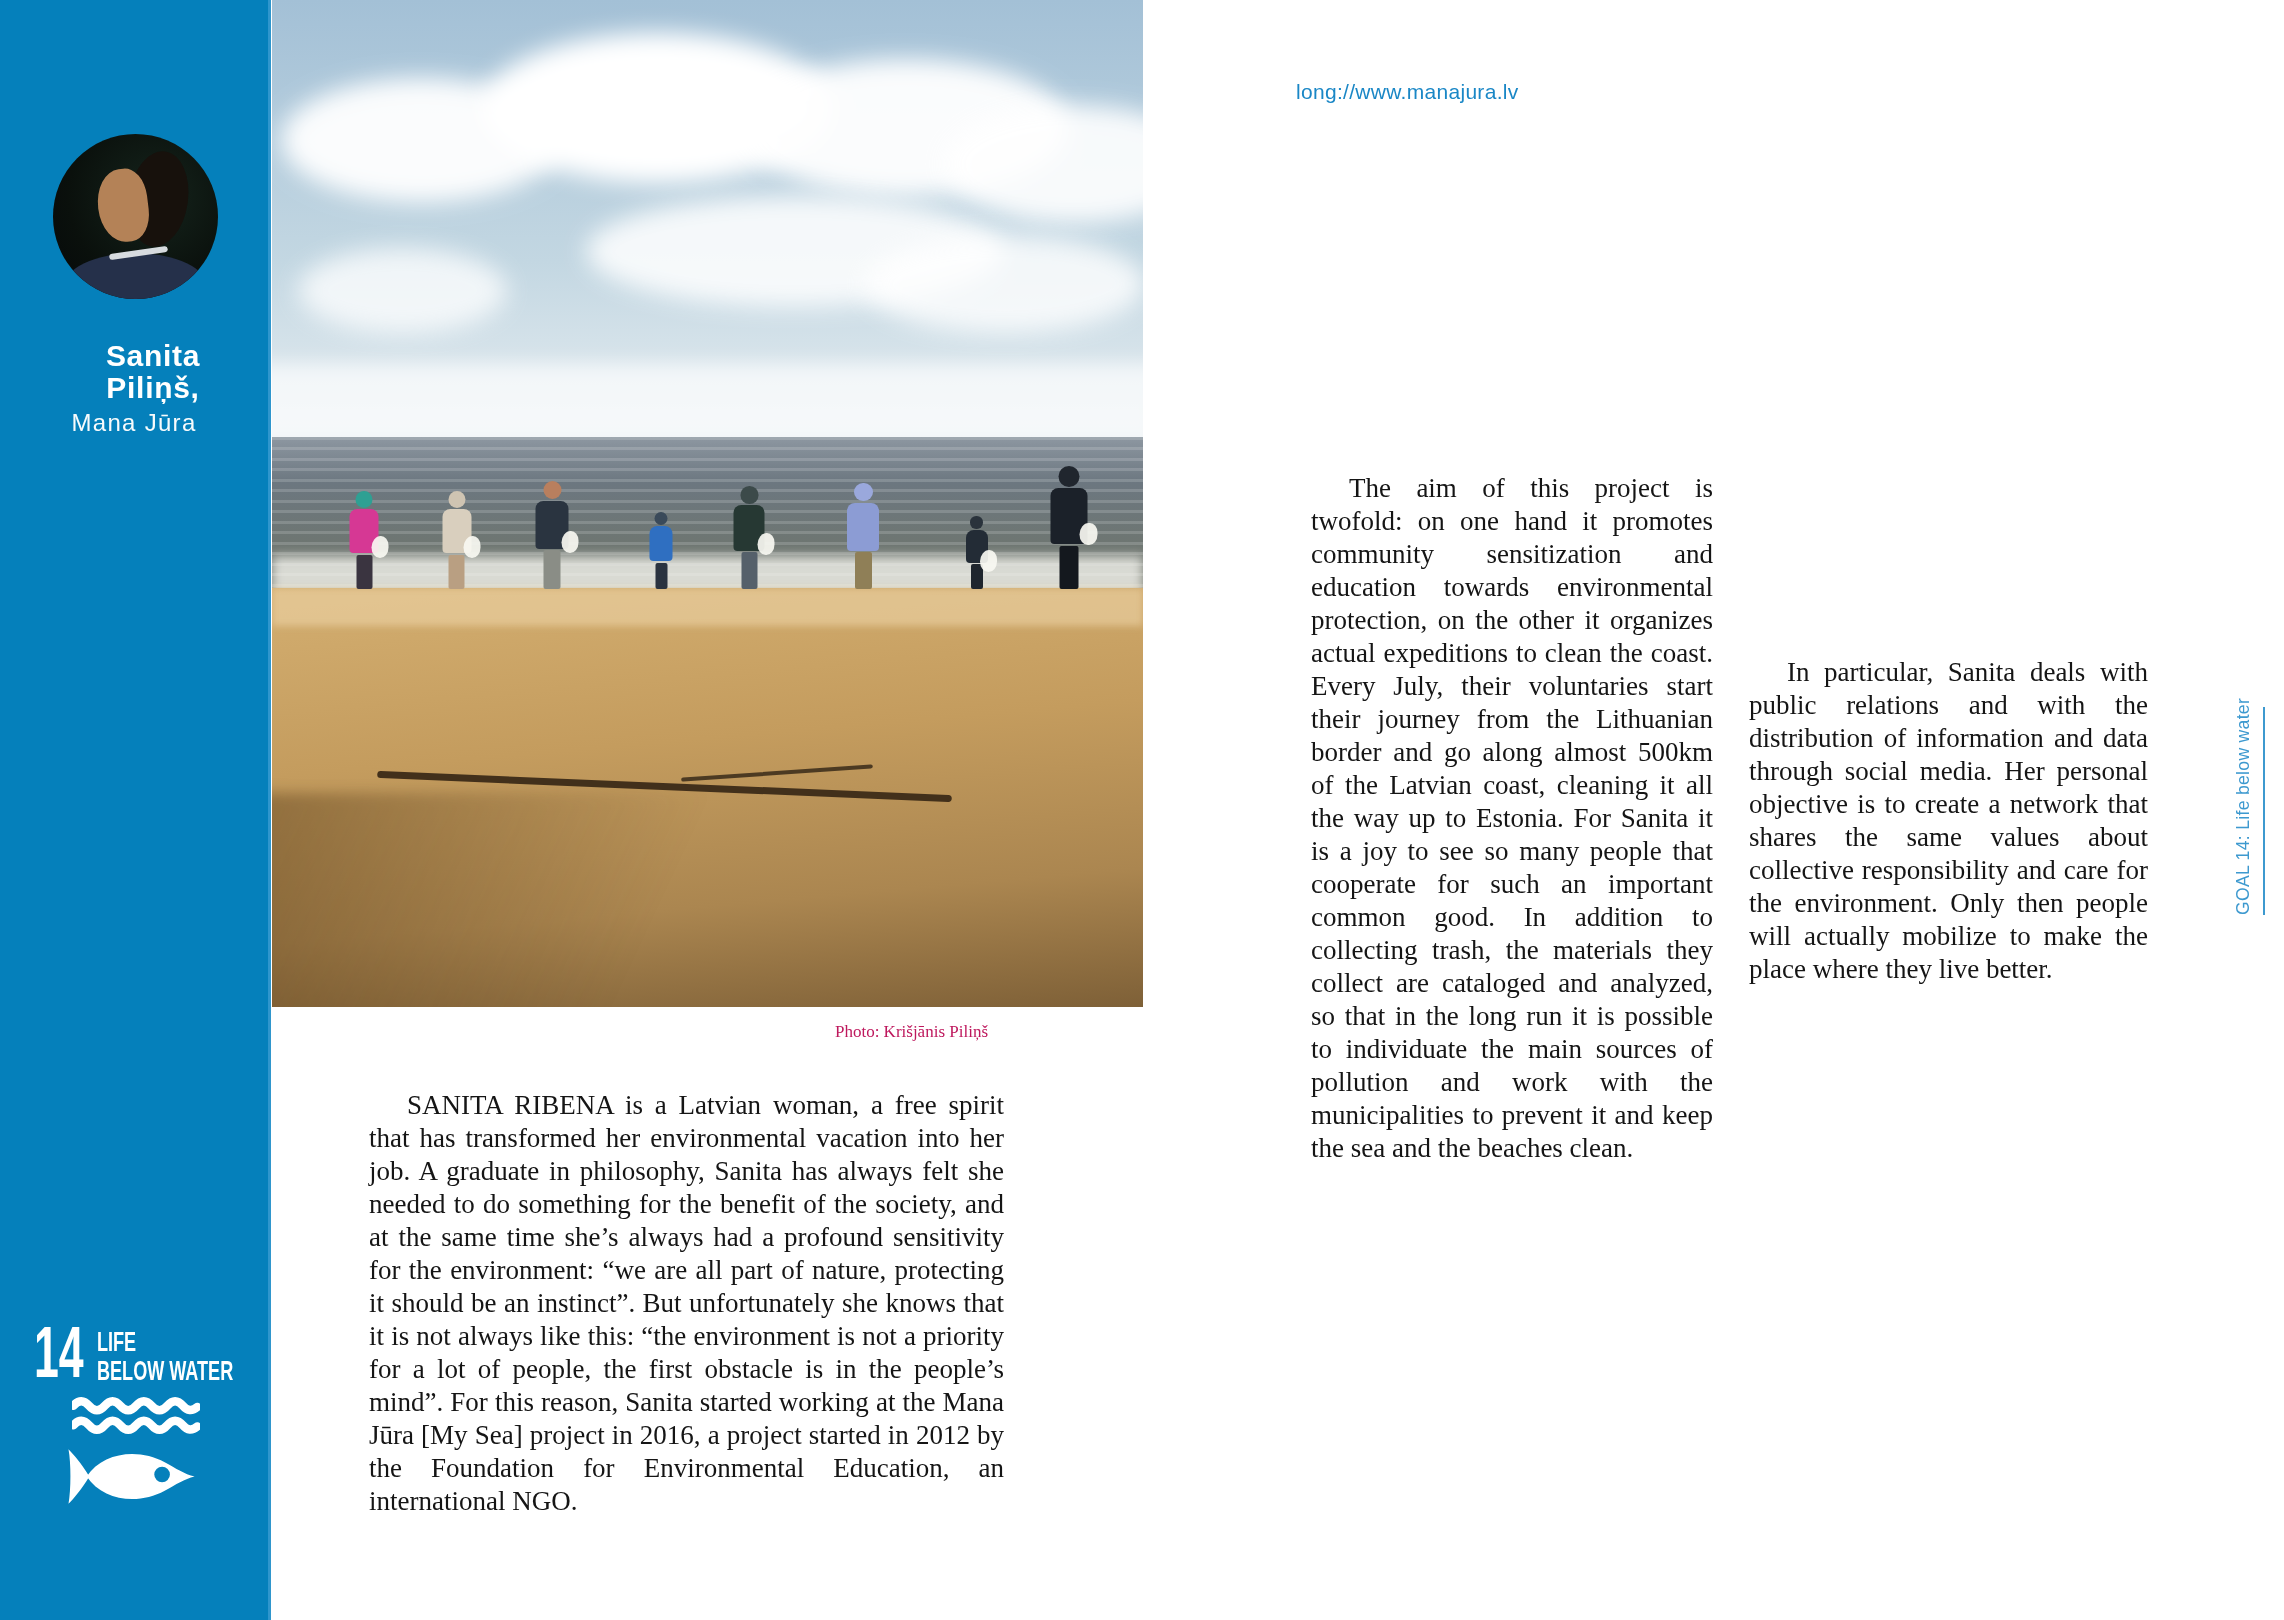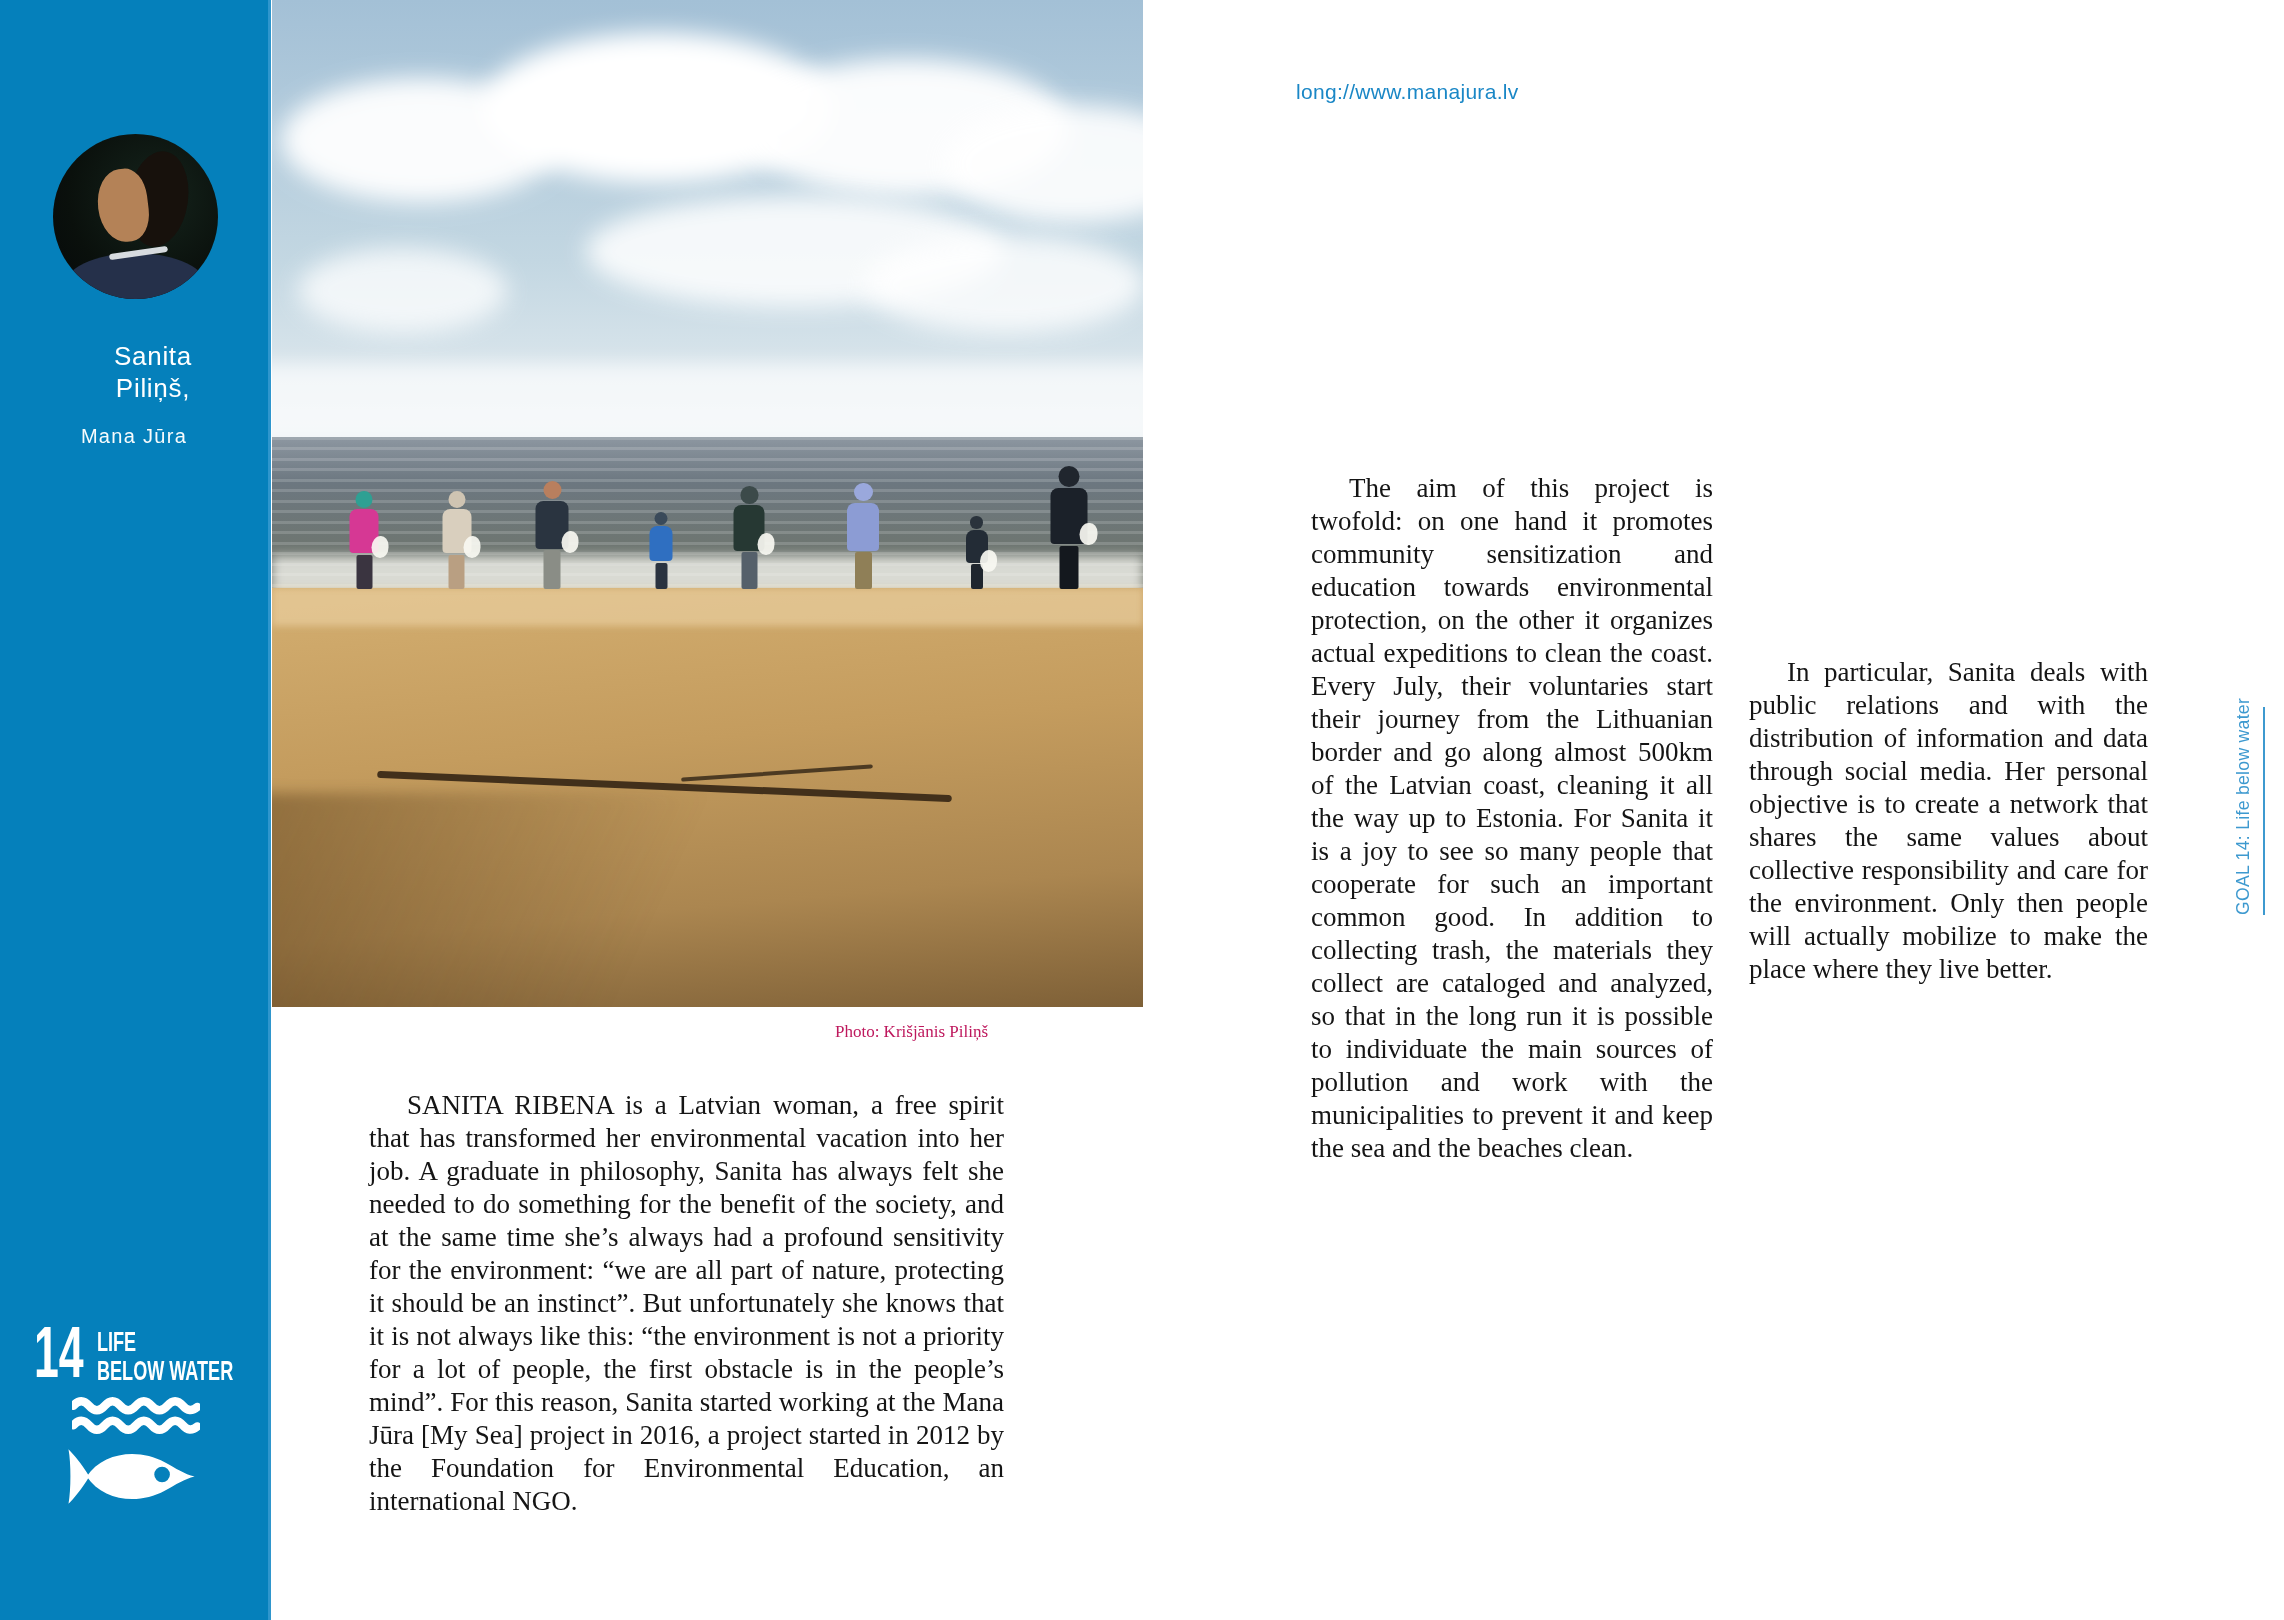--- a/index.html
+++ b/index.html
@@ -14,22 +14,22 @@
   .portrait .face{position:absolute;left:27%;top:21%;width:30%;height:44%;background:#b48257;
                   border-radius:55% 45% 45% 55%;transform:rotate(-7deg);}
   .portrait .hair{position:absolute;left:46%;top:10%;width:36%;height:58%;background:#17110c;
                   border-radius:50%;transform:rotate(8deg);}
   .portrait .shoulder{position:absolute;bottom:-14%;left:6%;width:88%;height:42%;background:#25304a;
                   border-radius:50% 50% 0 0;}
   .portrait .collar{position:absolute;bottom:26%;left:34%;width:36%;height:5.9px;background:#d7dbdf;
                   border-radius:3.9px;transform:rotate(-8deg);}
   .person-name{position:absolute;left:0;top:340px;width:268px;text-align:center;color:#fff;
                font-family:"Liberation Sans", sans-serif;}
-  .person-name .nm{font-size:26px;font-weight:400;line-height:32px;letter-spacing:0.7px;padding-left:38px;}
-  .person-name .org{margin-top:19px;font-size:20px;font-weight:400;line-height:26px;letter-spacing:1.3px;opacity:.97;}
+  .person-name .nm{font-size:30px;font-weight:700;line-height:32px;letter-spacing:0.7px;padding-left:38px;}
+  .person-name .org{margin-top:6px;font-size:24px;font-weight:400;line-height:26px;letter-spacing:1.3px;opacity:.97;}
 
   .sdg{position:absolute;left:0;top:1316px;width:268px;color:#fff;font-family:"Liberation Sans", sans-serif;}
   .sdg-number{position:absolute;left:34px;top:5.2px;font-size:72px;font-weight:700;line-height:63px;
               transform:scaleX(.62);transform-origin:left top;}
   .sdg-title{position:absolute;left:97px;top:10.5px;font-size:27.4px;font-weight:700;line-height:29px;
              transform:scaleX(.66);transform-origin:left top;white-space:nowrap;}
   .sdg-waves{position:absolute;left:72px;top:78px;}
   .sdg-fish{position:absolute;left:67px;top:128px;}
 
   

